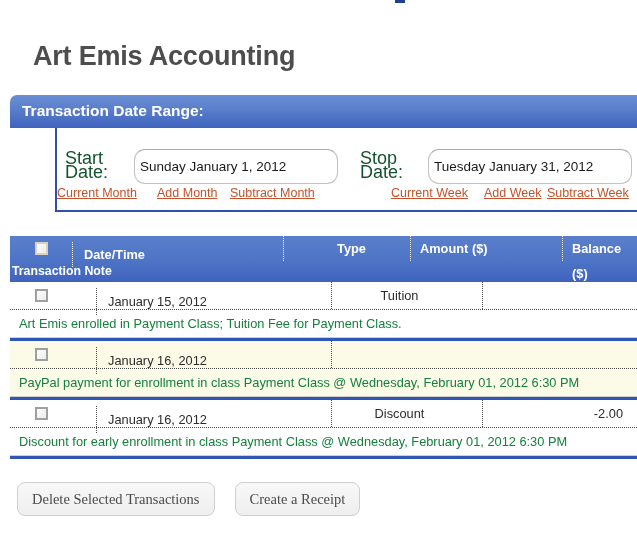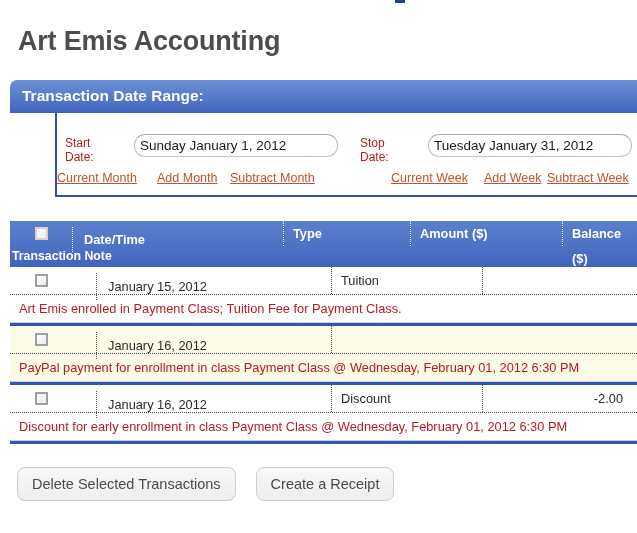--- a/index.html
+++ b/index.html
@@ -21,21 +21,21 @@
     position: absolute;
     left: 395px;
     top: 0;
     width: 10px;
     height: 3px;
     background: #1f3f8f;
   }
 
   
   .page-title {
-    margin: 0;
+    margin: 15px;
     padding: 26px 0 0 18px;
     font-size: 27px;
     font-weight: bold;
     color: #4d4d4d;
     letter-spacing: -0.2px;
   }
 
   
   .panel {
     margin: 23px 0 0 10px;
@@ -68,31 +68,31 @@
 
   .field-row {
     position: absolute;
     top: 21px;
     left: 0;
     width: 100%;
     height: 32px;
   }
   .field-label {
     position: absolute;
-    font-size: 12px;
-    color: #b91c1c;
+    font-size: 18px;
+    color: #14532d;
     line-height: 14px;
   }
   .field-label.start { left: 8px;  top: 2px; }
   .field-label.stop  { left: 303px; top: 2px; }
 
   .date-input {
     position: absolute;
     top: 0px;
-    height: 23px;
+    height: 35px;
     border: 1px solid #c2c2c2;
     border-top-color: #adadad;
     background: #ffffff;
     font-family: "Liberation Sans", sans-serif;
     font-size: 13.5px;
     color: #1a1a1a;
     padding: 0 5px;
     box-sizing: border-box;
     border-radius: 11px;
     outline: none;
@@ -141,21 +141,21 @@
     height: 21px;
     line-height: 21px;
     font-size: 12.3px;
     font-weight: bold;
     padding-left: 2px;
     color: #ffffff;
   }
 
   .c-check   { width: 62px;  flex: 0 0 62px;  display: flex; justify-content: center; }
   .c-date    { width: 211px; flex: 0 0 211px; padding-left: 11px; box-sizing: border-box; margin-top: 12px; }
-  .c-type    { width: 127px; flex: 0 0 127px; padding-left: 9px;  box-sizing: border-box; }
+  .c-type    { width: 127px; flex: 0 0 127px; padding-left: 9px;  box-sizing: border-box; text-align: center; }
   .c-amount  { width: 152px; flex: 0 0 152px; padding-left: 9px;  box-sizing: border-box; }
   .c-balance { width: 75px;  flex: 0 0 75px;  padding-left: 9px;  box-sizing: border-box; }
 
   .thead-row1 .c-date,
   .thead-row1 .c-type,
   .thead-row1 .c-amount,
   .thead-row1 .c-balance {
     border-left: 1px dotted #ffffff;
     height: 25px;
     line-height: 25px;
@@ -180,21 +180,21 @@
     border-left: 1px dotted #4a4a4a;
     height: 27px;
     line-height: 27px;
   }
   .txn-row .c-amount { text-align: right; padding-right: 11px; padding-left: 0; }
 
   .note-row {
     height: 27px;
     line-height: 27px;
     font-size: 12.8px;
-    color: #b91c1c;
+    color: #15803d;
     padding-left: 9px;
     border-bottom: 1px solid #cfcfcf;
   }
 
   .alt  { background: #fbfbe8; }
   .norm { background: #ffffff; }
 
   .table-bottom { height: 3px; background: #2f56b4; }
 
   
@@ -212,21 +212,21 @@
   
   .btn-bar {
     margin: 23px 0 0 17px;
     display: flex;
     gap: 20px;
   }
   .btn {
     background: linear-gradient(to bottom, #f8f8f8 0%, #eeeeee 100%);
     border: 1px solid #cfcfcf;
     border-radius: 8px;
-    font-family: Liberation Sans, sans-serif;
+    font-family: Liberation Serif, serif;
     font-size: 14.5px;
     color: #4b4b4b;
     padding: 7px 14px;
     cursor: pointer;
     line-height: 18px;
   }
 </style>
 </head>
 <body>
 

